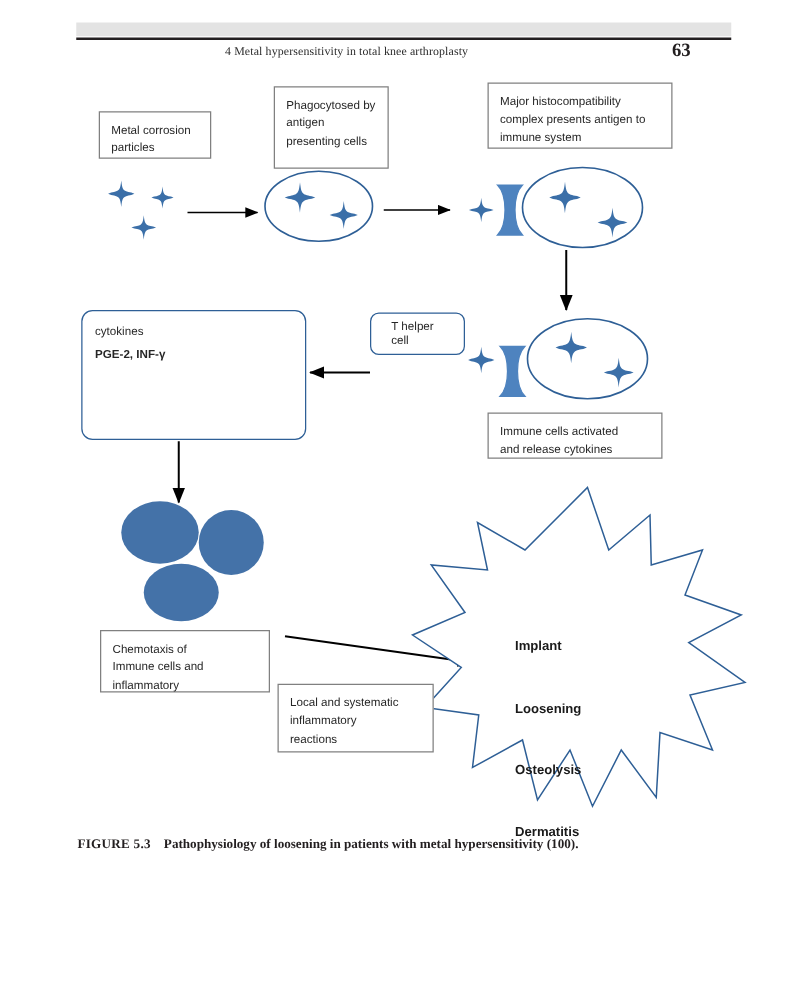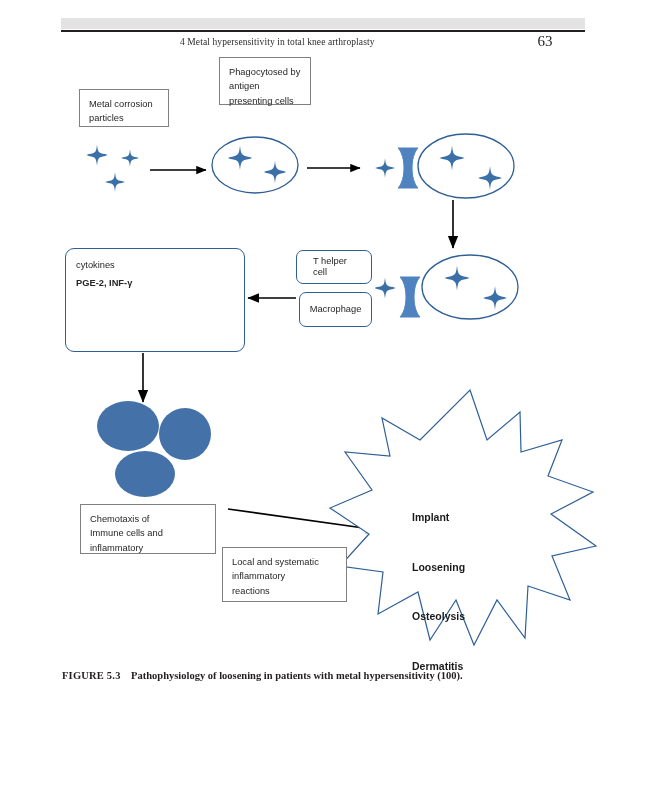--- a/index.html
+++ b/index.html
@@ -21,21 +21,21 @@
   }
   .head-title{
     position:absolute;left:180px;top:37px;width:330px;
     text-align:left;
     font-family:"Liberation Serif", serif;
     font-size:9.5px;color:#2b2b2b;letter-spacing:.1px;
   }
   .head-pageno{
     position:absolute;left:525px;top:33px;width:40px;text-align:center;
     font-family:"Liberation Serif", serif;
-    font-weight:normal;font-size:15px;color:#231f20;
+    font-weight:bold;font-size:15px;color:#231f20;
   }
 
   
   .box{
     position:absolute;box-sizing:border-box;
     border:1px solid #808080;background:#fff;
     font-size:9.3px;line-height:1.55;color:#262626;
     padding:7px 8px 6px 9px;
   }
   .rbox{
@@ -145,40 +145,46 @@
               596,546 552,556 570,600 528,586 525,638 497,600 474,645 456,600
               430,640 418,592 378,614 383,572 340,566 369,534 330,508 372,490
               345,452 390,456 382,418 420,440" fill="#ffffff" stroke="#2e5f96" stroke-width="1.2"></polygon>
   </svg>
 
   <div class="box" style="left:79px;top:89px;width:90px;height:38px;">
     <div style="white-space:pre-line;">Metal corrosion
 particles</div>
   </div>
 
-  <div class="box" style="left:219px;top:57px;width:92px;height:48px;">
+  <div class="box" style="left:219px;top:69px;width:92px;height:66px;">
     <div>Phagocytosed by</div>
     <div>antigen</div>
     <div>presenting cells</div>
   </div>
 
+  <div class="box" style="left:390px;top:66px;width:148px;height:53px;">
+    <div>Major histocompatibility</div>
+    <div>complex presents antigen to</div>
+    <div>immune system</div>
+  </div>
 
   <div class="rbox" style="left:65px;top:248px;width:180px;height:104px;">
     <div class="cytokine-line">cytokines</div>
     <div class="cytokine-line bold">PGE-2, INF-γ</div>
   </div>
 
   <div class="rbox small" style="left:296px;top:250px;width:76px;height:30px;">
     <span>T helper cell</span>
   </div>
 
-  <div class="rbox small" style="left:299px;top:292px;width:73px;height:35px;">
-    <span>Macrophage</span>
-  </div>
-
+
+  <div class="box" style="left:390px;top:330px;width:140px;height:37px;">
+    <div>Immune cells activated</div>
+    <div>and release cytokines</div>
+  </div>
 
   <div class="box" style="left:80px;top:504px;width:136px;height:50px;">
     <div>Chemotaxis of</div>
     <div>Immune cells and</div>
     <div>inflammatory</div>
   </div>
 
   <div class="box" style="left:222px;top:547px;width:125px;height:55px;">
     <div>Local and systematic</div>
     <div>inflammatory</div>

